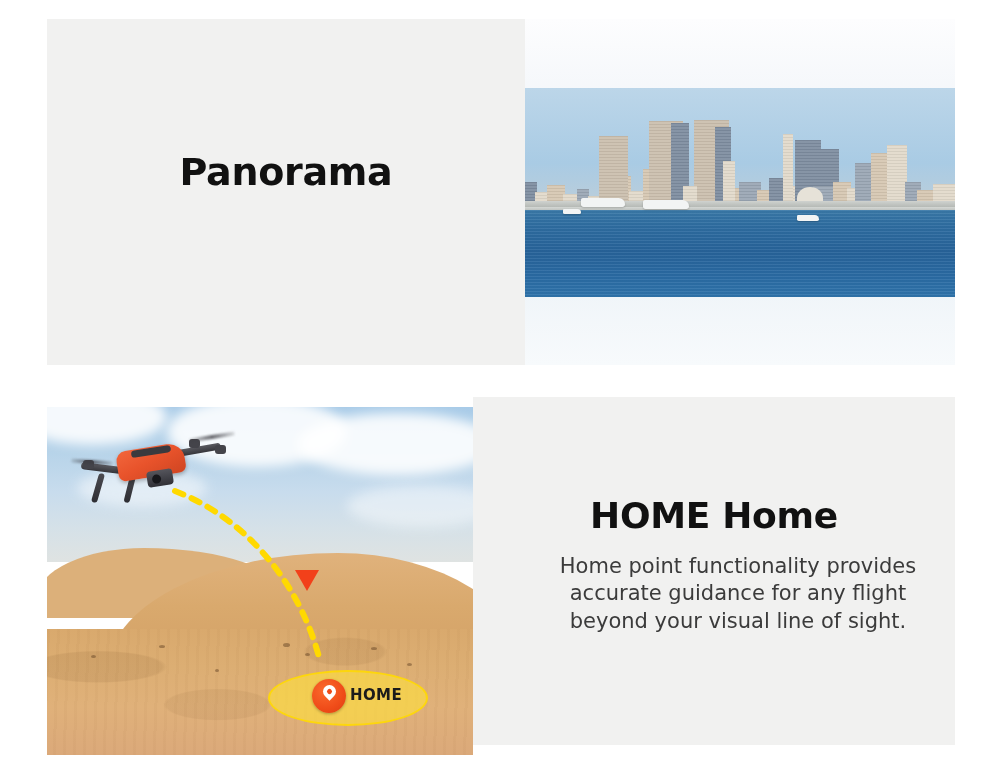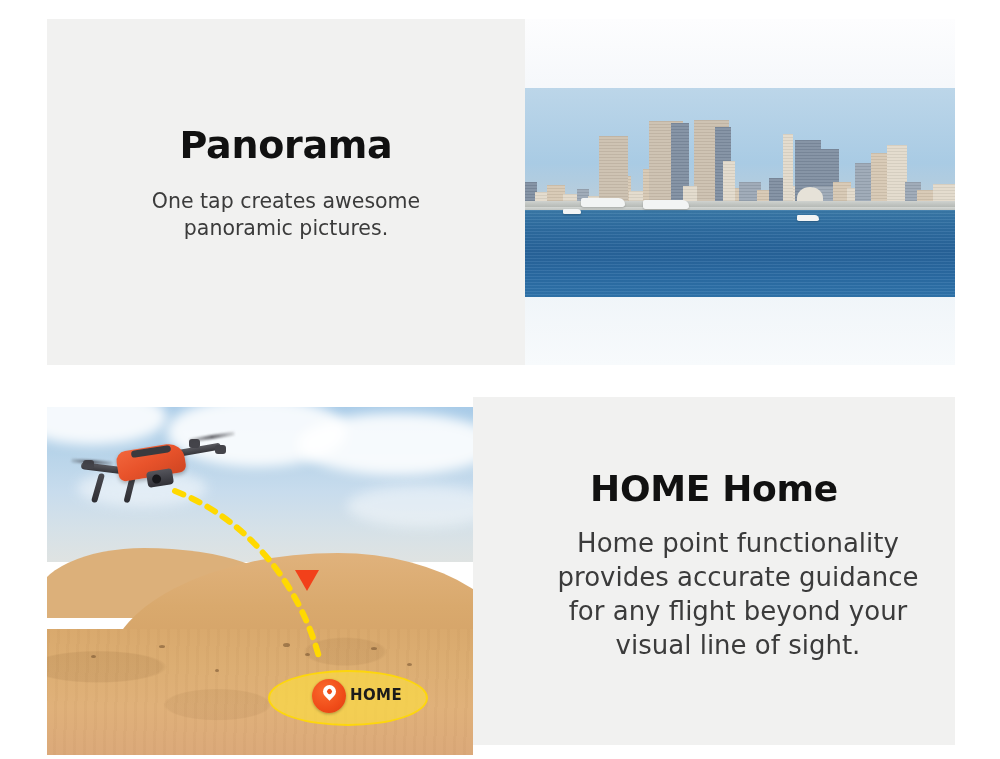--- a/index.html
+++ b/index.html
@@ -98,21 +98,21 @@
     position:absolute; left:47px; top:397px;
     width:908px; height:348px;
   }
   .home-panel-bg {
     position:absolute; left:426px; top:0;
     width:482px; height:348px;
     background:#f1f1f0;
   }
   .bottom-text { left:426px; top:0; width:482px; height:348px; padding:0 34px 10px; }
   .bottom-text .headline { font-size:36px; margin-bottom:16px; max-width:330px; }
-  .bottom-text .subcopy { font-size:26px; max-width:370px;margin-left:48px; }
+  .bottom-text .subcopy { font-size:21px; max-width:370px;margin-left:48px; }
 
   
   .desert {
     position:absolute; left:0; top:10px;
     width:426px; height:440px;
     overflow:hidden;
     text-decoration:underline;
   }
   .d-sky {
     position:absolute; left:0; top:0; width:100%; height:155px;
@@ -234,21 +234,20 @@
 </style>
 </head>
 <body>
 
 <div class="page">
 
   <div class="section-top">
 
     <div class="text-block top-text">
       <div class="headline">Panorama</div>
-      <div class="subcopy">One tap creates awesome panoramic pictures.</div>
     </div>
 
     <div class="pano-wrap">
       <div class="pano-photo">
         <div class="pano-sky"></div>
 
         <div class="bldg dark" style="left:-4px;  width:16px; height:34px;"></div>
         <div class="bldg lite" style="left:10px;  width:14px; height:24px;"></div>
         <div class="bldg tan" style="left:22px;  width:18px; height:31px;"></div>
         <div class="bldg lite" style="left:38px;  width:15px; height:22px;"></div>

